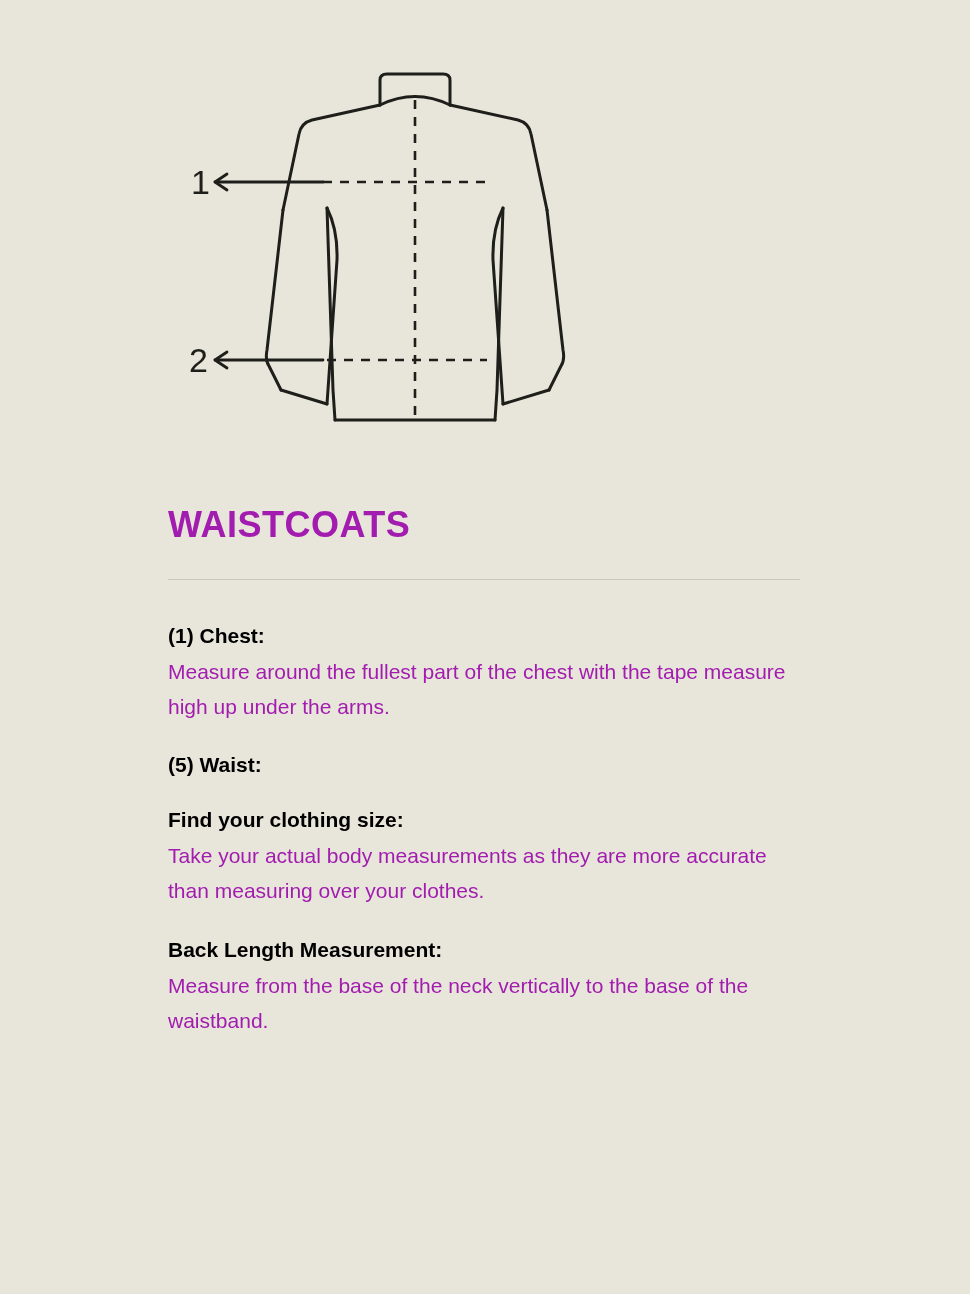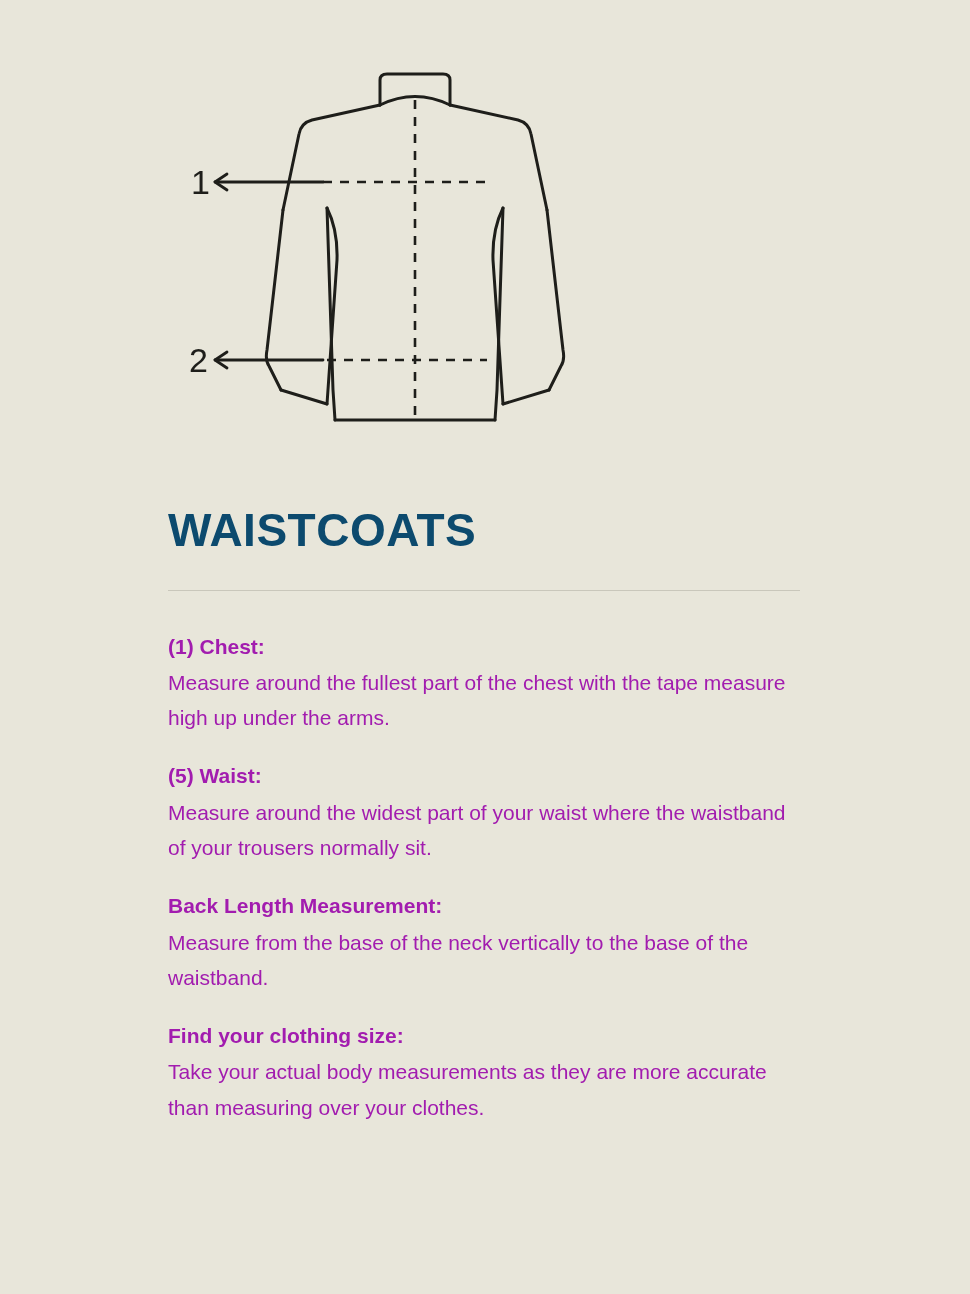--- a/index.html
+++ b/index.html
@@ -35,43 +35,43 @@
   }
 
   
   .content {
     position: absolute;
     left: 168px;
     top: 505px;
     width: 634px;
   }
   .title {
-    font-size: 46px;
+    font-size: 36px;
     font-weight: 700;
     letter-spacing: 0.5px;
-    color: #0c4a6e;
+    color: #a21caf;
     margin: 0 0 34px 0;
     line-height: 1.1;
   }
   .divider {
     height: 1px;
     background: #c9c7bb;
     width: 632px;
     margin: 0 0 42px 0;
   }
   .block {
     margin-bottom: 27px;
   }
   .block:last-child {
     margin-bottom: 0;
   }
   .block-head {
     font-size: 21px;
     font-weight: 700;
-    color: #a21caf;
+    color: #000000;
     margin: 0 0 5px 0;
     line-height: 1.3;
   }
   .block-body {
     font-size: 21px;
     font-weight: 400;
     color: #a21caf;
     margin: 0;
     line-height: 1.68;
     max-width: 625px;
@@ -138,27 +138,26 @@
     <h1 class="title">WAISTCOATS</h1>
     <div class="divider"></div>
 
     <div class="block">
       <p class="block-head">(1) Chest:</p>
       <p class="block-body">Measure around the fullest part of the chest with the tape measure high up under the arms.</p>
     </div>
 
     <div class="block">
       <p class="block-head">(5) Waist:</p>
-      <p class="block-body">Measure around the widest part of your waist where the waistband of your trousers normally sit.</p>
+    </div>
+
+    <div class="block">
+      <p class="block-head">Find your clothing size:</p>
+      <p class="block-body">Take your actual body measurements as they are more accurate than measuring over your clothes.</p>
     </div>
 
     <div class="block">
       <p class="block-head">Back Length Measurement:</p>
       <p class="block-body">Measure from the base of the neck vertically to the base of the waistband.</p>
     </div>
-
-    <div class="block">
-      <p class="block-head">Find your clothing size:</p>
-      <p class="block-body">Take your actual body measurements as they are more accurate than measuring over your clothes.</p>
-    </div>
   </div>
 
 </div>
 
 </body></html>

